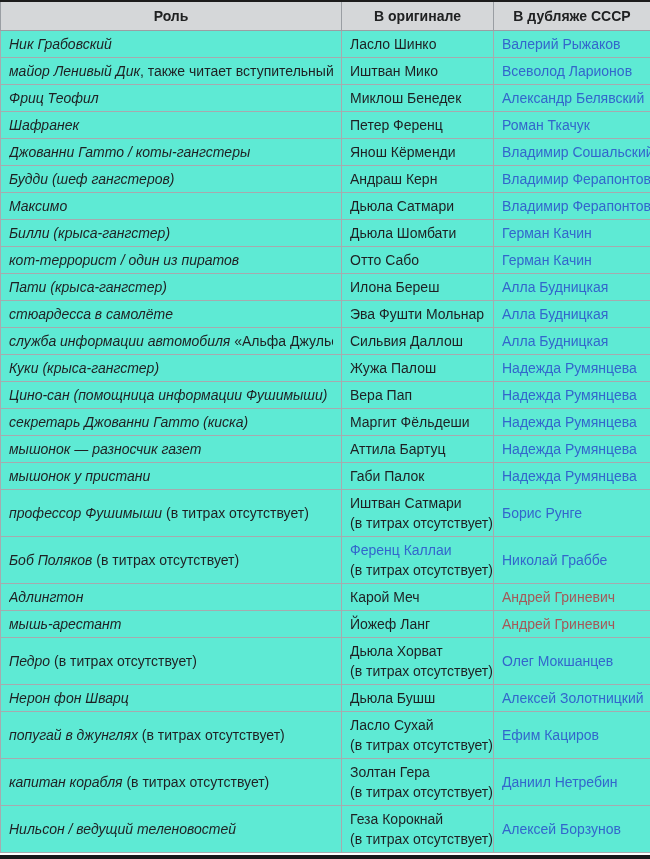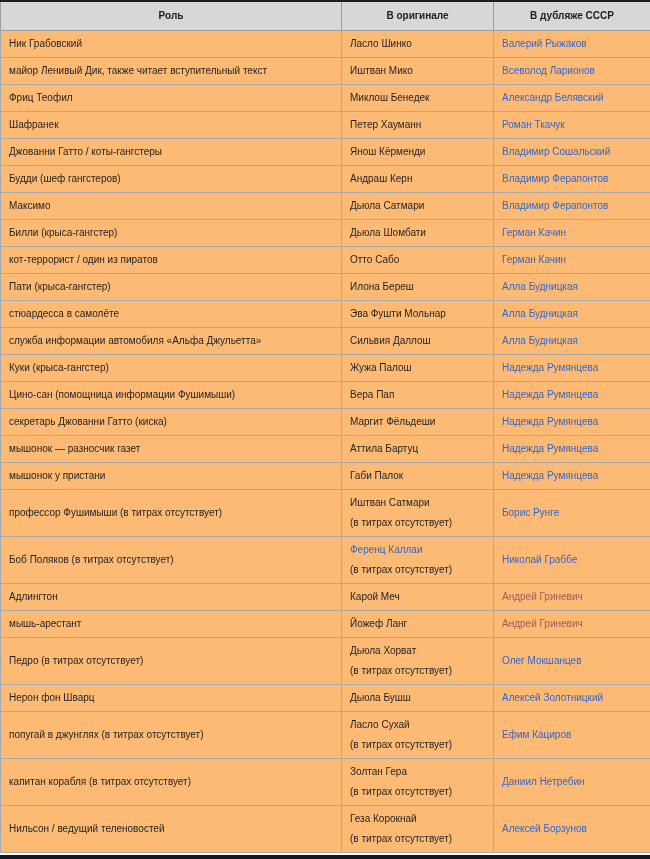--- a/index.html
+++ b/index.html
@@ -4,23 +4,23 @@
 <style>
   html, body { margin: 0; padding: 0; background: #ffffff; }
   body {
     width: 650px; height: 859px; overflow: hidden; position: relative;
     font-family: "Liberation Sans", "DejaVu Sans", sans-serif;
     -webkit-font-smoothing: antialiased;
   }
   table.cast {
     width: 650px;
     border-collapse: collapse;
-    background: #fdba74;
+    background: #5eead4;
     color: #1f2023;
-    font-size: 10px;
+    font-size: 14px;
     border-left: 1px solid #8a8d90;
     border-right: 1px solid #8a8d90;
     border-top: 2px solid #1c1c1c;
     table-layout: fixed;
   }
   col.c-role { width: 341px; }
   col.c-orig { width: 152px; }
   col.c-dub  { width: 157px; }
   th {
     background: #d5d7d9;
@@ -32,21 +32,21 @@
     border-top: none;
     color: #202122;
   }
   td {
     border: 1px solid #a6aaae;
     padding: 3px 8px;
     vertical-align: middle;
     line-height: 20px;
   }
   td.role-cell .role-wrap { white-space: nowrap; overflow: hidden; }
-  .role-it { }
+  .role-it { font-style: italic; }
   .role-plain { font-style: normal; }
   td.orig-cell { padding-right: 4px; }
   td.orig-cell .orig-name, td.orig-cell .orig-note { white-space: nowrap; }
   td.dub-cell { padding-right: 8px; white-space: nowrap; overflow: hidden; }
   a.lnk { text-decoration: none; cursor: pointer; }
   a.lnk.blue { color: #3366cc; }
   a.lnk.red  { color: #a55858; }
   .orig-name.as-link { color: #3366cc; cursor: pointer; }
   .bottom-strip {
     position: absolute; left: 0; right: 0; bottom: 0; height: 4px;
@@ -104,21 +104,21 @@
     <td class="dub-cell">
       <a class="lnk blue">Александр Белявский</a>
     </td>
   </tr>
 
   <tr class="cast-row">
     <td class="role-cell">
       <div class="role-wrap"><span class="role-it">Шафранек</span></div>
     </td>
     <td class="orig-cell">
-      <span class="orig-name">Петер Хауманн</span>
+      <span class="orig-name">Петер Ференц</span>
     </td>
     <td class="dub-cell">
       <a class="lnk blue">Роман Ткачук</a>
     </td>
   </tr>
 
   <tr class="cast-row">
     <td class="role-cell">
       <div class="role-wrap"><span class="role-it">Джованни Гатто / коты-гангстеры</span></div>
     </td>

